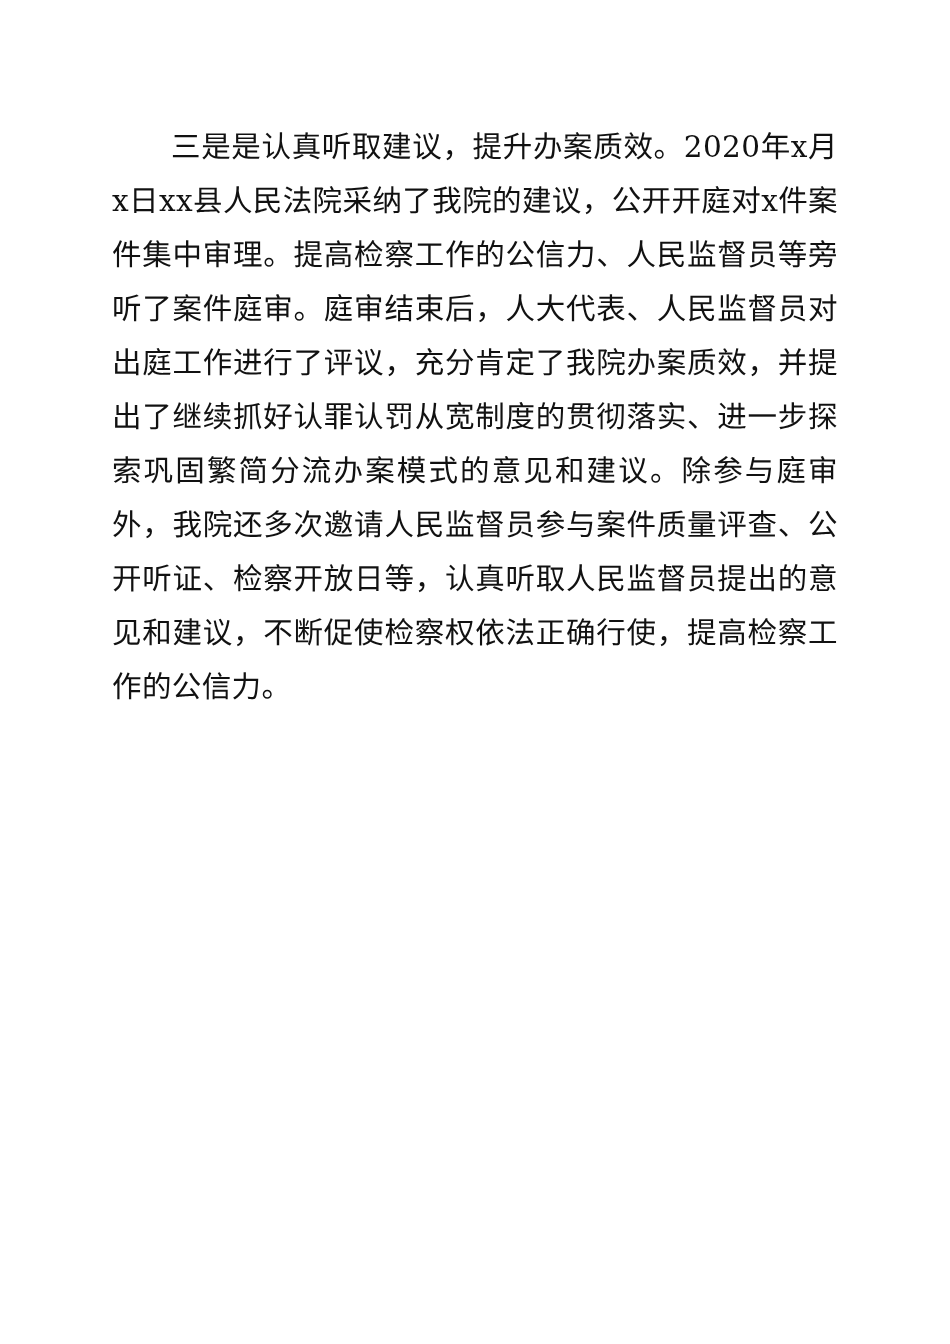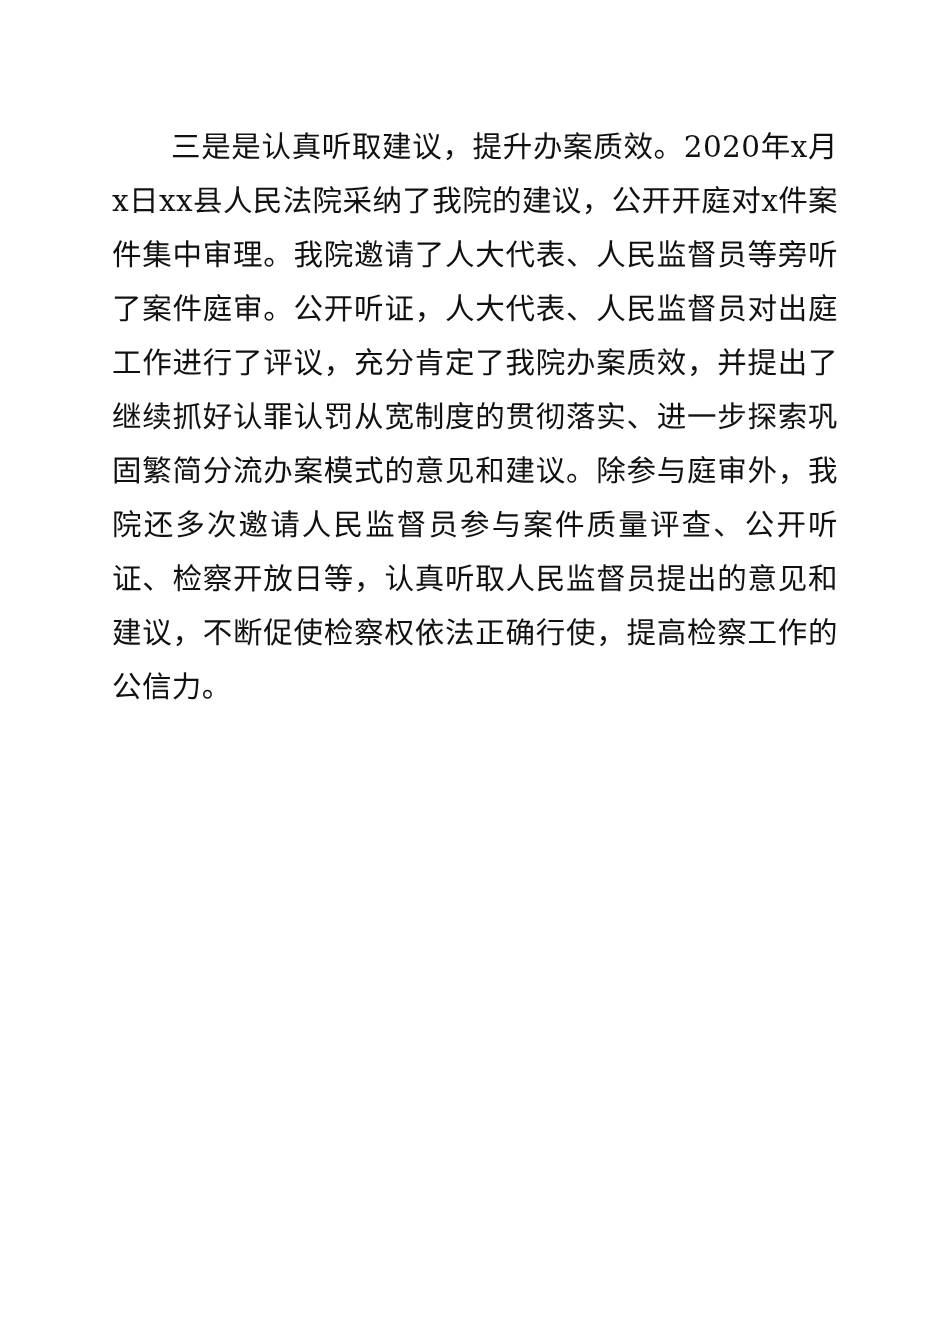--- a/index.html
+++ b/index.html
@@ -36,15 +36,15 @@
     text-justify: inter-ideograph;
     word-break: break-all;
     color: #111111;
   }
 </style>
 </head>
 <body>
 
 <div class="page">
   <div class="doc-body">
-    <p class="para">三是是认真听取建议，提升办案质效。2020年x月x日xx县人民法院采纳了我院的建议，公开开庭对x件案件集中审理。我院邀请了人大代表、人民监督员等旁听了案件庭审。公开听证，人大代表、人民监督员对出庭工作进行了评议，充分肯定了我院办案质效，并提出了继续抓好认罪认罚从宽制度的贯彻落实、进一步探索巩固繁简分流办案模式的意见和建议。除参与庭审外，我院还多次邀请人民监督员参与案件质量评查、公开听证、检察开放日等，认真听取人民监督员提出的意见和建议，不断促使检察权依法正确行使，提高检察工作的公信力。</p>
+    <p class="para">三是是认真听取建议，提升办案质效。2020年x月x日xx县人民法院采纳了我院的建议，公开开庭对x件案件集中审理。提高检察工作的公信力、人民监督员等旁听了案件庭审。庭审结束后，人大代表、人民监督员对出庭工作进行了评议，充分肯定了我院办案质效，并提出了继续抓好认罪认罚从宽制度的贯彻落实、进一步探索巩固繁简分流办案模式的意见和建议。除参与庭审外，我院还多次邀请人民监督员参与案件质量评查、公开听证、检察开放日等，认真听取人民监督员提出的意见和建议，不断促使检察权依法正确行使，提高检察工作的公信力。</p>
   </div>
 </div>
 
 </body></html>

